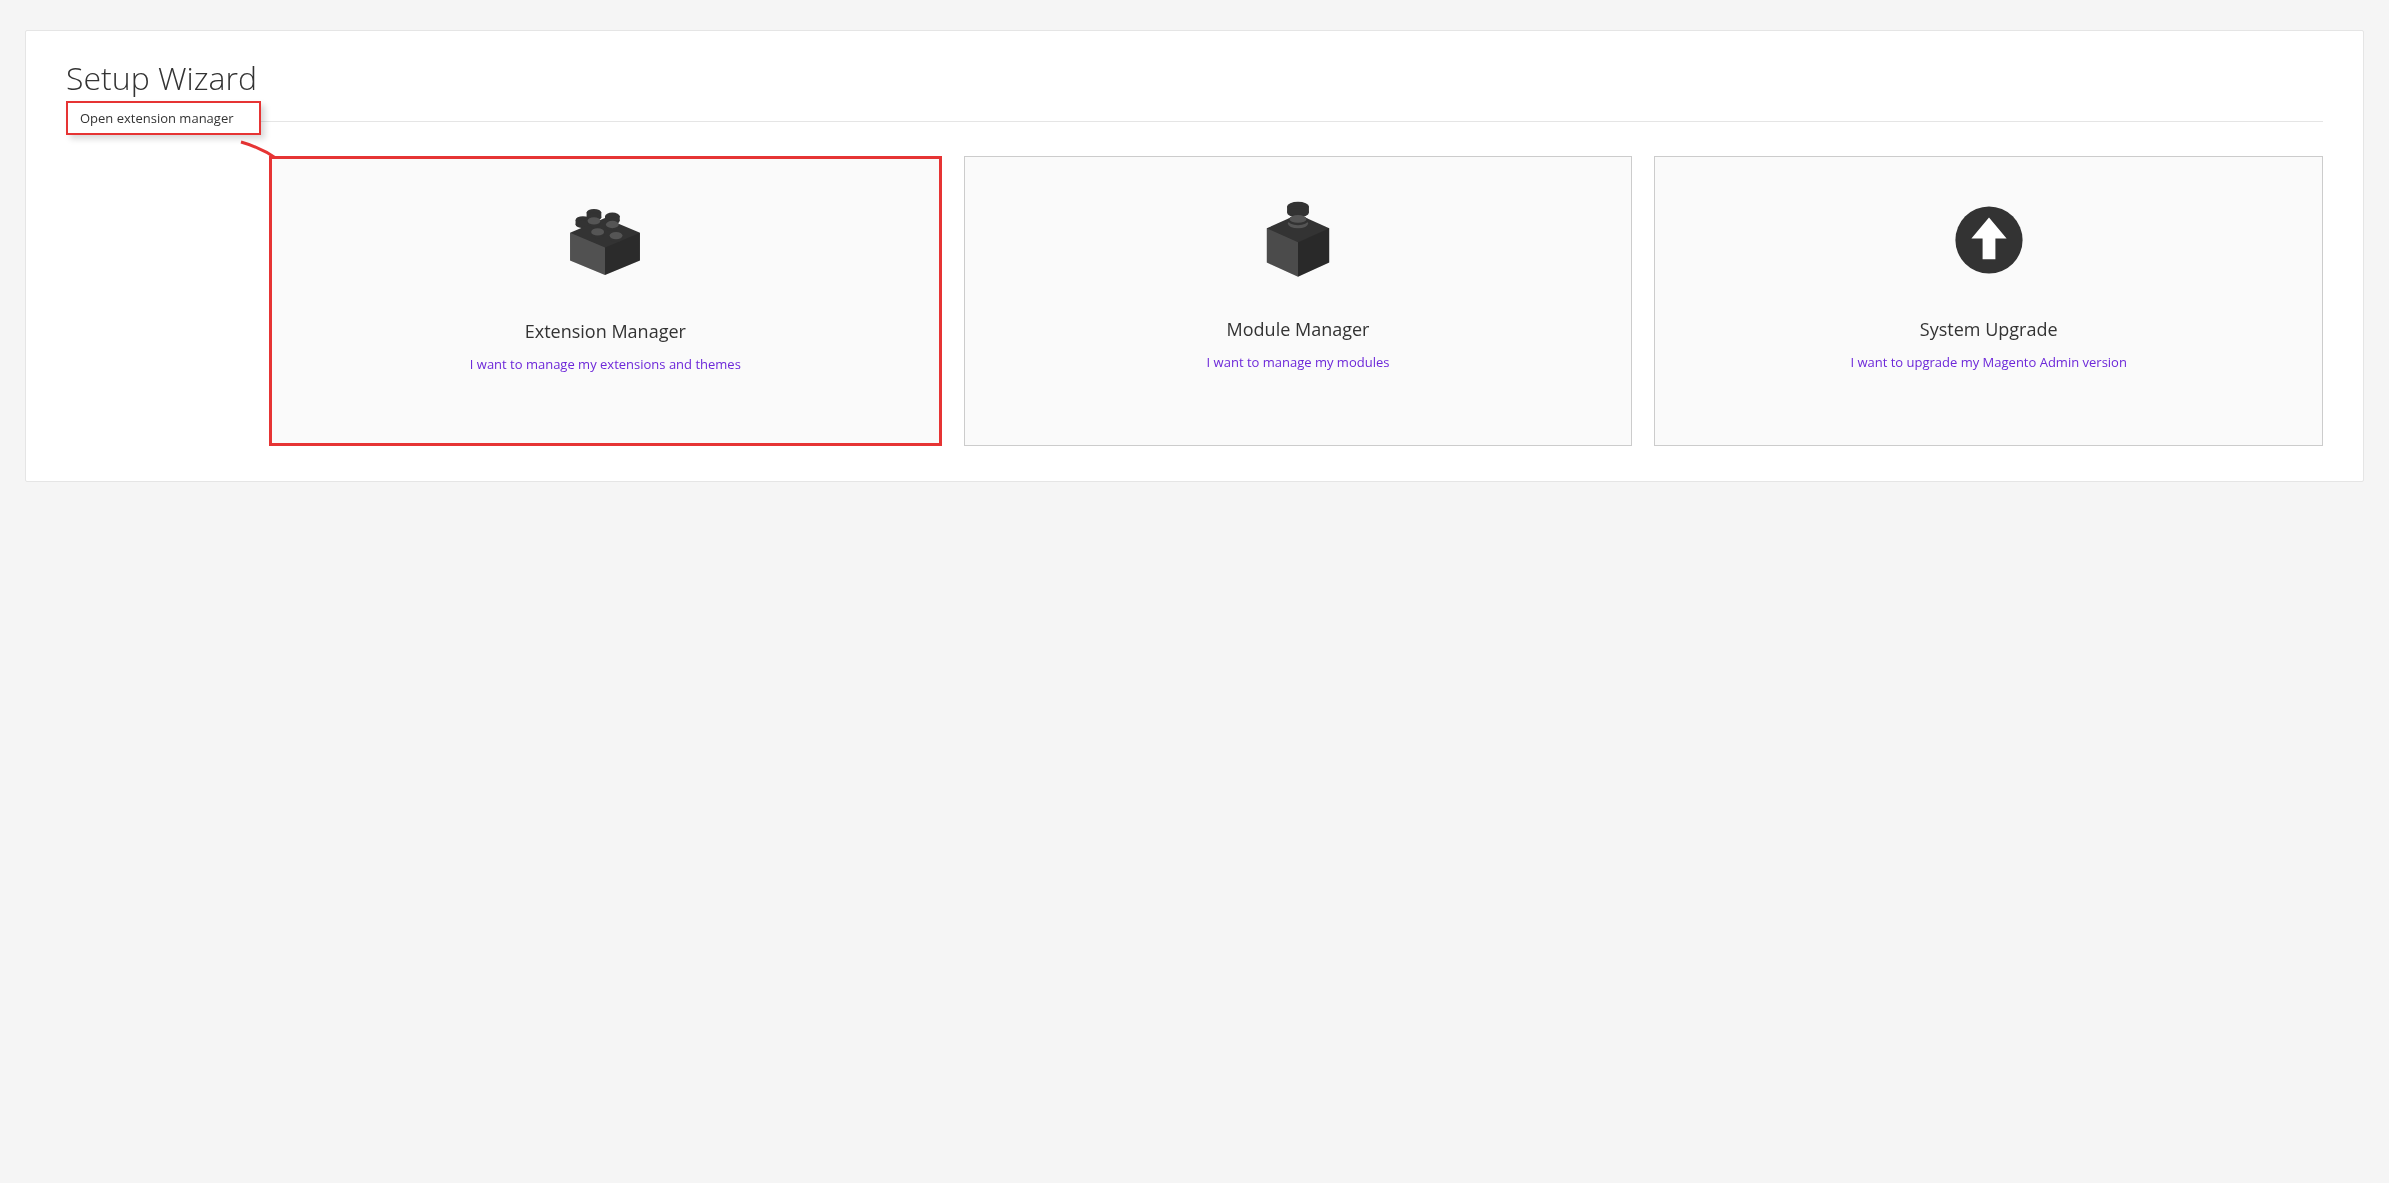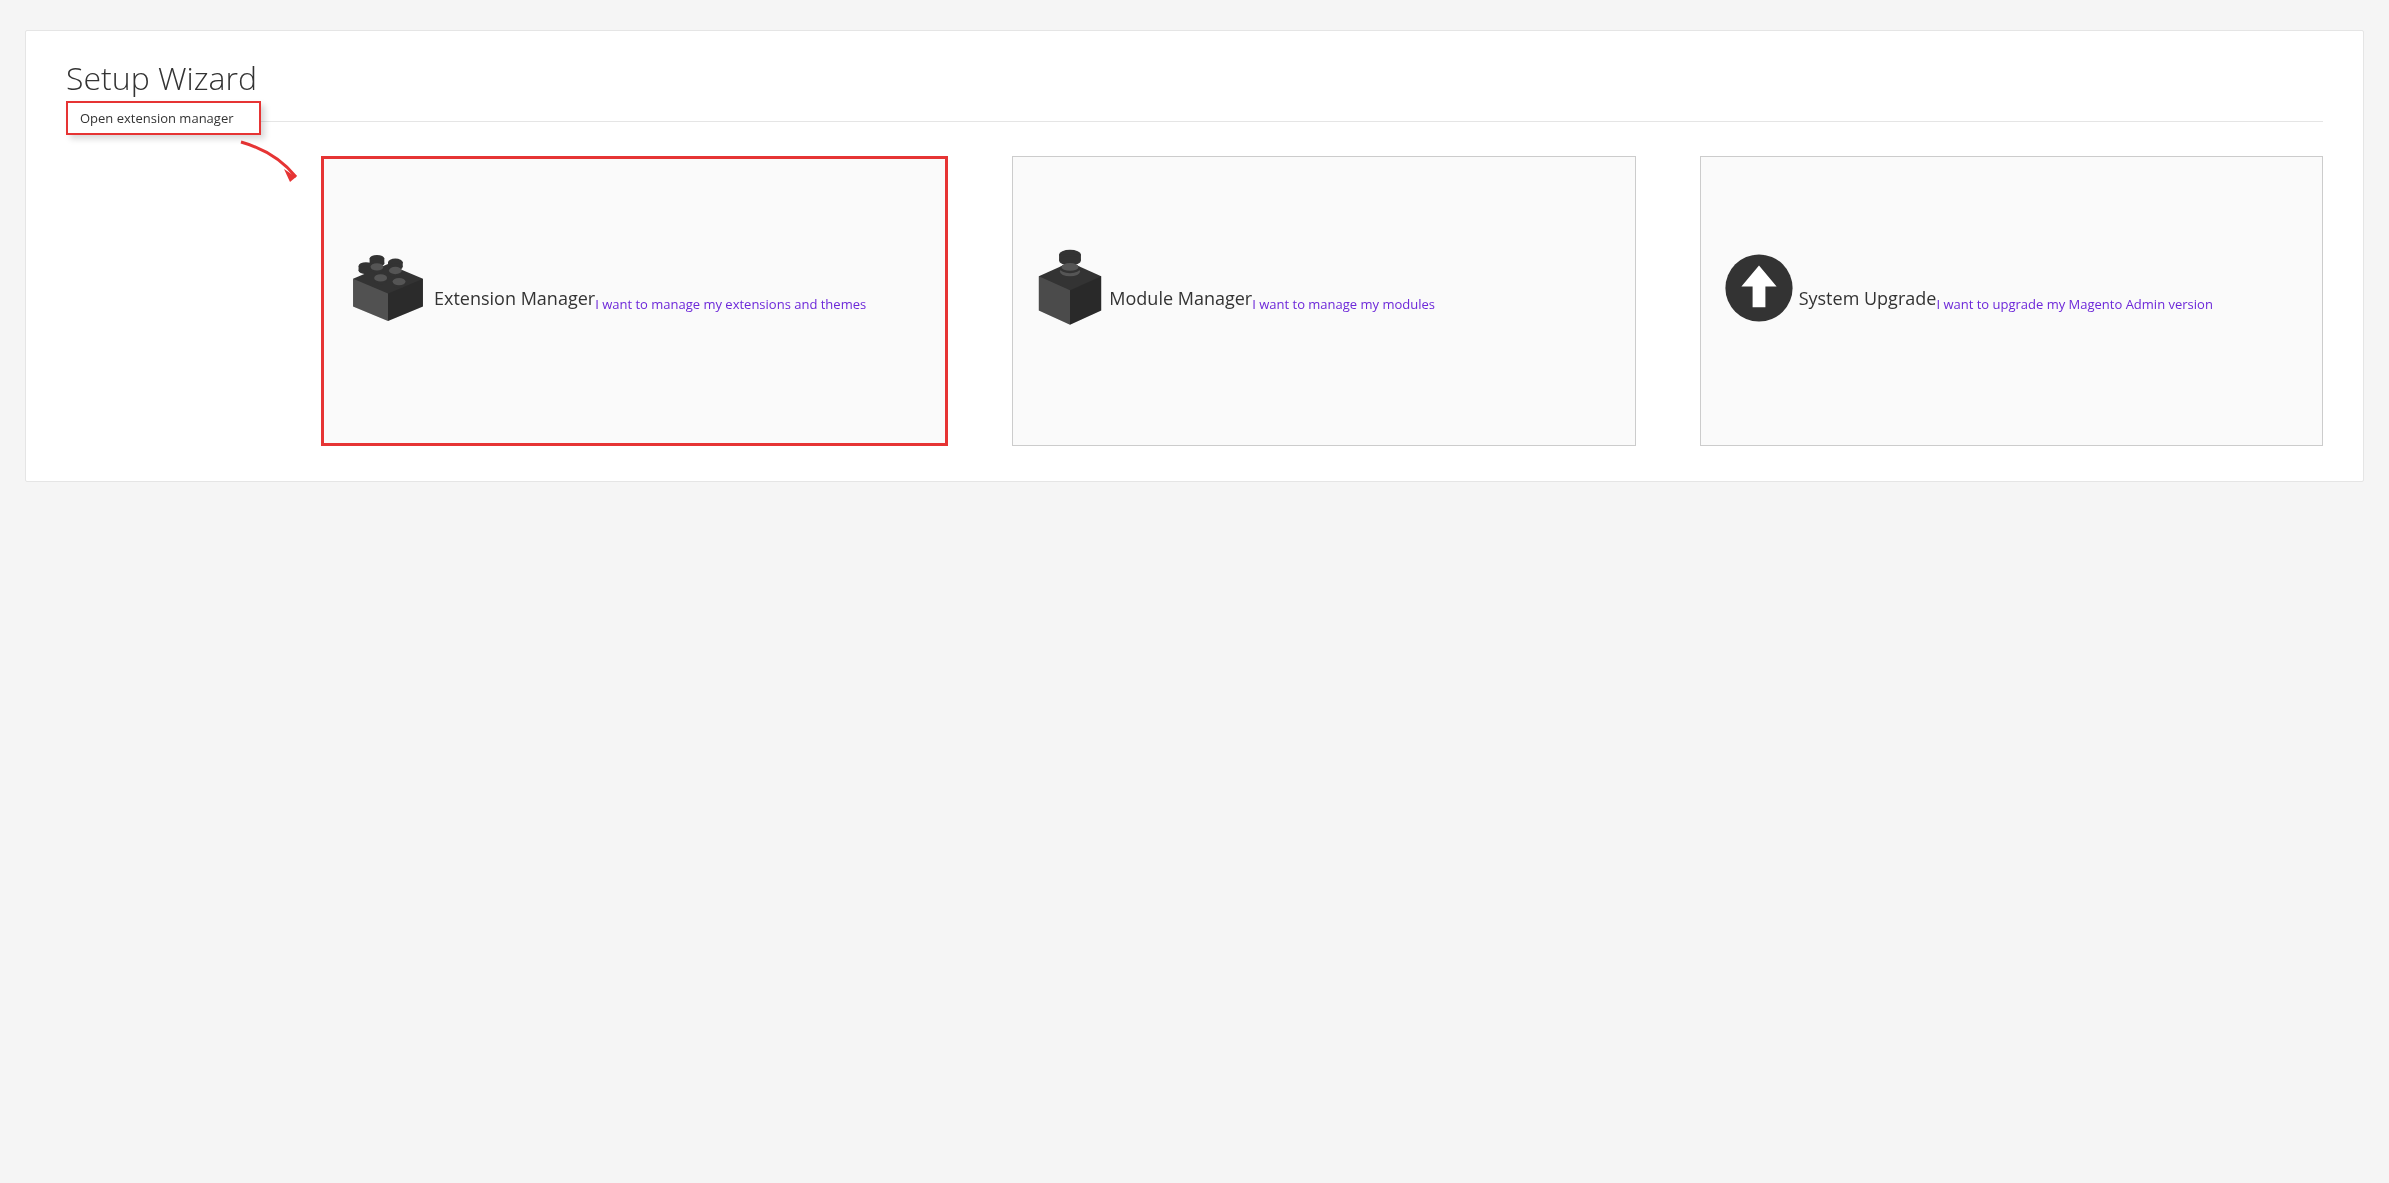--- a/index.html
+++ b/index.html
@@ -29,21 +29,21 @@
     }
     .welcome-text {
       text-align: center;
       font-size: 16px;
       color: #444;
       margin-bottom: 40px;
     }
     .content-row {
       display: flex;
       align-items: flex-start;
-      gap: 18px;
+      gap: 8px;
     }
     .left-annotation {
       width: 195px;
       flex-shrink: 0;
       margin-top: -55px;
     }
     .callout {
       border: 2px solid #e63434;
       background: #fff;
       padding: 6px 12px;
@@ -63,24 +63,23 @@
       flex: 1;
     }
     .card {
       flex: 1;
       border: 1px solid #ccc;
       background: #fafafa;
       text-align: center;
       padding: 38px 18px 32px 18px;
       cursor: pointer;
       display: flex;
-      flex-direction: row;
+      flex-direction: column;
       align-items: center;
       min-height: 290px;
-      margin-left: 42px;
     }
     .card.highlighted {
       border: 3px solid #e63434;
     }
     .card-icon {
       color: #333;
       margin-bottom: 32px;
       height: 90px;
       display: flex;
       align-items: center;

